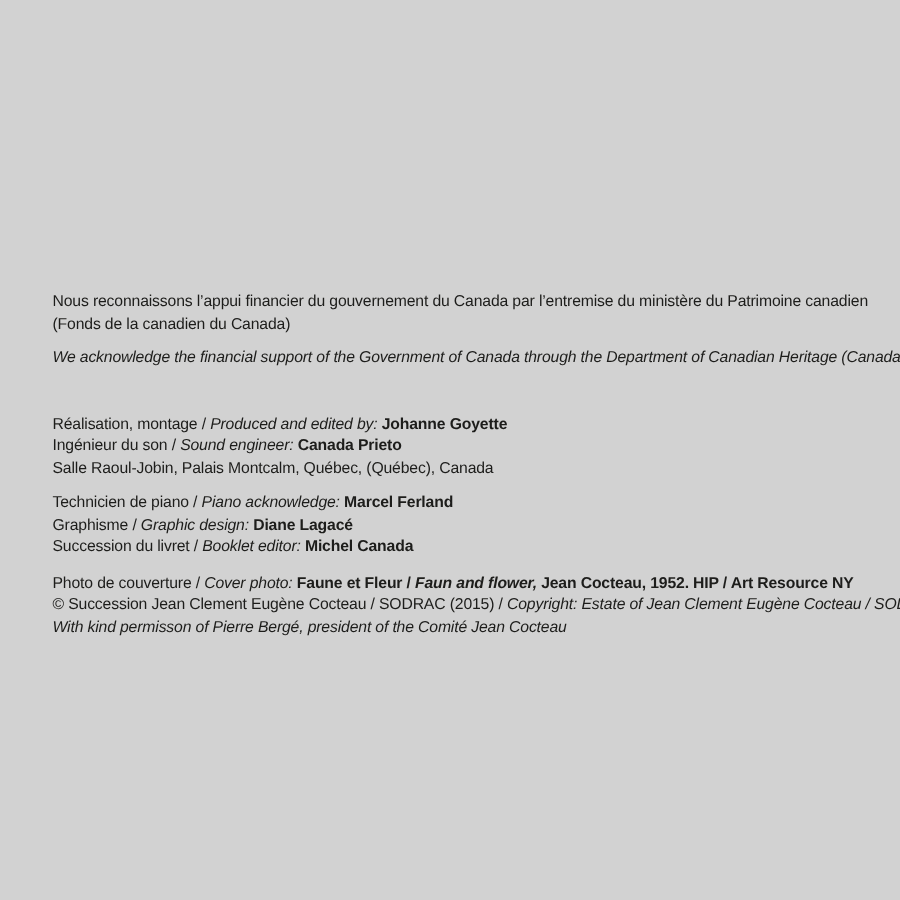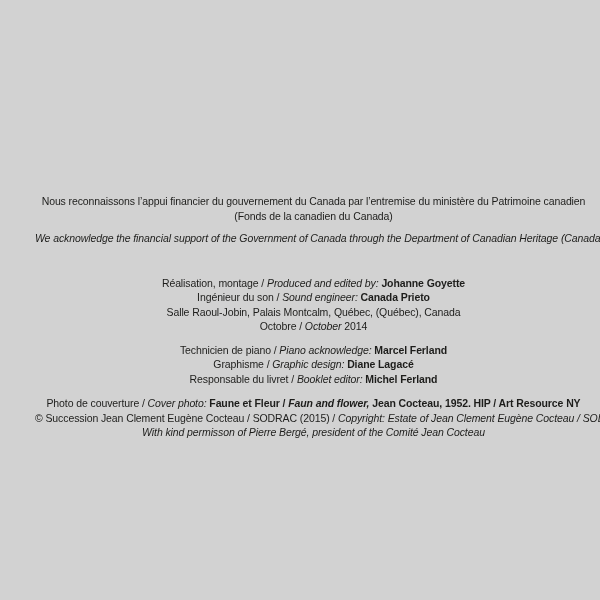--- a/index.html
+++ b/index.html
@@ -11,21 +11,20 @@
     height: 600px;
     background: #d2d2d2;
     overflow: hidden;
     font-family: "Liberation Sans", sans-serif;
   }
   .page {
     position: relative;
     width: 600px;
     height: 600px;
     background: #d2d2d2;
-    text-align: center;
   }
   .credits {
     position: absolute;
     left: 35px;
     top: 194px;
     right: 8px;
     color: #1d1d1b;
     font-size: 10.5px;
     line-height: 14.5px;
     letter-spacing: -0.1px;
@@ -53,26 +52,25 @@
         <div class="line" data-name="credit-line"><span class="seg-r" data-name="credit-segment">Nous reconnaissons l’appui financier du gouvernement du Canada par l’entremise du ministère du Patrimoine canadien</span></div>
         <div class="line" data-name="credit-line"><span class="seg-r" data-name="credit-segment">(Fonds de la canadien du Canada)</span></div>
       </div>
       <div class="block" data-name="funding-en">
         <div class="line" data-name="credit-line"><span class="seg-i" data-name="credit-segment">We acknowledge the financial support of the Government of Canada through the Department of Canadian Heritage (Canada Music Fund).</span></div>
       </div>
       <div class="block" data-name="production-credits">
         <div class="line" data-name="credit-line"><span class="seg-r" data-name="credit-segment">Réalisation, montage / </span><span class="seg-i" data-name="credit-segment">Produced and edited by:</span><span class="seg-b" data-name="credit-segment"> Johanne Goyette</span></div>
         <div class="line" data-name="credit-line"><span class="seg-r" data-name="credit-segment">Ingénieur du son / </span><span class="seg-i" data-name="credit-segment">Sound engineer:</span><span class="seg-b" data-name="credit-segment"> Canada Prieto</span></div>
         <div class="line" data-name="credit-line"><span class="seg-r" data-name="credit-segment">Salle Raoul-Jobin, Palais Montcalm, Québec, (Québec), Canada</span></div>
-        <div class="line" data-name="credit-line"><span class="seg-r" data-name="credit-segment">Octobre / </span><span class="seg-i" data-name="credit-segment">October</span><span class="seg-r" data-name="credit-segment"> 2014</span></div>
       </div>
       <div class="block" data-name="technical-credits">
         <div class="line" data-name="credit-line"><span class="seg-r" data-name="credit-segment">Technicien de piano / </span><span class="seg-i" data-name="credit-segment">Piano acknowledge:</span><span class="seg-b" data-name="credit-segment"> Marcel Ferland</span></div>
         <div class="line" data-name="credit-line"><span class="seg-r" data-name="credit-segment">Graphisme / </span><span class="seg-i" data-name="credit-segment">Graphic design:</span><span class="seg-b" data-name="credit-segment"> Diane Lagacé</span></div>
-        <div class="line" data-name="credit-line"><span class="seg-r" data-name="credit-segment">Responsable du livret / </span><span class="seg-i" data-name="credit-segment">Booklet editor:</span><span class="seg-b" data-name="credit-segment"> Michel Ferland</span></div>
+        <div class="line" data-name="credit-line"><span class="seg-r" data-name="credit-segment">Succession du livret / </span><span class="seg-i" data-name="credit-segment">Booklet editor:</span><span class="seg-b" data-name="credit-segment"> Michel Canada</span></div>
       </div>
       <div class="block" data-name="photo-credits">
         <div class="line" data-name="credit-line"><span class="seg-r" data-name="credit-segment">Photo de couverture / </span><span class="seg-i" data-name="credit-segment">Cover photo:</span><span class="seg-b" data-name="credit-segment"> Faune et Fleur / </span><span class="seg-bi" data-name="credit-segment">Faun and flower,</span><span class="seg-b" data-name="credit-segment"> Jean Cocteau, 1952. HIP / Art Resource NY</span></div>
         <div class="line" data-name="credit-line"><span class="seg-r" data-name="credit-segment">© Succession Jean Clement Eugène Cocteau / SODRAC (2015) /  </span><span class="seg-i" data-name="credit-segment">Copyright: Estate of Jean Clement Eugène Cocteau / SODRAC (2015)</span></div>
         <div class="line" data-name="credit-line"><span class="seg-i" data-name="credit-segment">With kind permisson of Pierre Bergé, president of the Comité Jean Cocteau</span></div>
       </div>
     </div>
 </div>
 
 </body></html>

